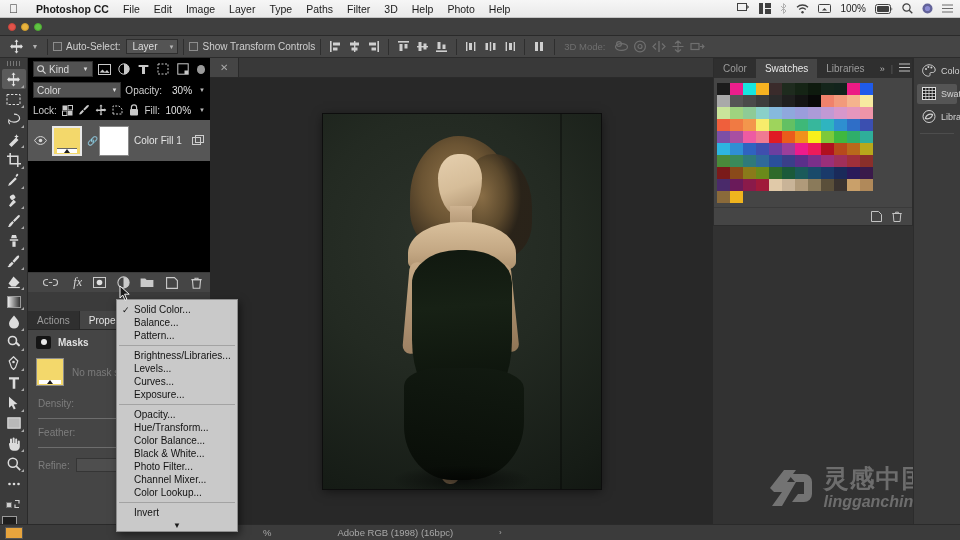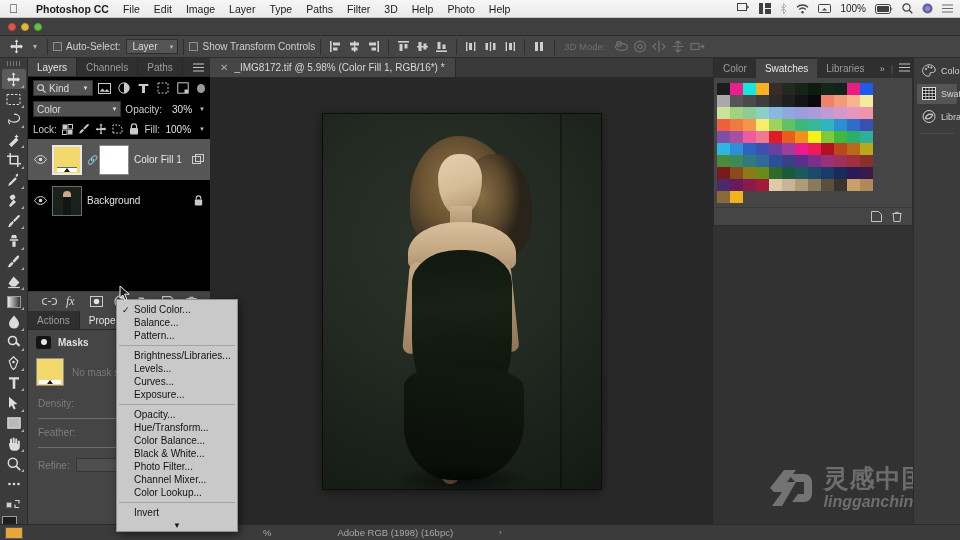--- a/index.html
+++ b/index.html
@@ -139,21 +139,21 @@
   .thumb-bg .fig { position:absolute; left:50%; top:4px; transform:translateX(-50%); width:8px; height:24px;
     background:linear-gradient(#c9a98a 0 26%,#121612 26% 100%); border-radius:4px 4px 1px 1px; }
   .layer-name { font-size:10px; color:#e4e4e4; flex:1; }
   .layer-fx { width:14px; display:flex; justify-content:center; color:#cfcfcf; }
 
   .layers-footer {
     position:absolute; left:0; right:0; bottom:0; height:20px;
     display:flex; align-items:center; justify-content:flex-end; gap:8px; padding-right:8px;
     border-top:1px solid #3a3a3a; background:#454545;
   }
-  .lf-ico { width:16px; height:16px; display:flex; align-items:center; justify-content:flex-start; color:#cacaca; }
+  .lf-ico { width:16px; height:16px; display:flex; align-items:center; justify-content:flex-end; color:#cacaca; }
 
   .props-body { background:#454545; position:absolute; top:272px; left:0; right:0; bottom:0; }
   .props-head { display:flex; align-items:center; gap:7px; height:24px; padding:0 8px; }
   .masks-ico { width:15px; height:13px; background:#141414; border-radius:2px; display:flex; align-items:center; justify-content:center; }
   .masks-ico i { width:6px; height:6px; border-radius:50%; background:#e8e8e8; display:block; }
   .props-head .t { font-size:10px; color:#e0e0e0; font-weight:bold; }
   .props-mask-row { display:flex; align-items:center; gap:8px; padding:4px 8px; }
   .props-thumb { width:28px; height:28px; background:#f3d86b; border:1px solid #8d8d8d; position:relative; }
   .props-thumb::after { content:""; position:absolute; left:2px; right:2px; bottom:1px; height:4px; background:#fff; }
   .props-thumb::before { content:""; position:absolute; left:50%; bottom:1px; transform:translateX(-50%);
@@ -622,30 +622,20 @@
         </svg>
       </span>
     <span class="tb-colors">
       <i class="bg"></i>
       <i class="fg"></i>
     </span>
   </div>
 
   <div class="leftcol">
 
-    <div class="panel-tabs">
-      <span class="ptab active">Layers</span>
-      <span class="ptab">Channels</span>
-      <span class="ptab">Paths</span>
-      <span class="ptab-menu">
-        <svg width="11" height="9" viewBox="0 0 11 9">
-            <path d="M0 1h11M0 4.5h11M0 8h11" stroke="#c4c4c4" stroke-width="1.1"></path>
-          </svg>
-      </span>
-    </div>
 
     <div class="layers-body">
       <div class="row-filter">
         <span class="kind-select">
           <svg width="9" height="9" viewBox="0 0 9 9">
               <circle cx="3.6" cy="3.6" r="2.9" fill="none" stroke="#d6d6d6" stroke-width="1.1"></circle>
               <path d="M5.8 5.8L8.6 8.6" stroke="#d6d6d6" stroke-width="1.2"></path>
             </svg>
           <span>Kind</span>
           <span class="cv">▼</span>
@@ -740,38 +730,20 @@
         <span class="thumb-mask"></span>
         <span class="layer-name">Color Fill 1</span>
         <span class="layer-fx">
           <svg width="12" height="11" viewBox="0 0 12 11">
               <rect x="0.5" y="2.5" width="8" height="7" fill="none" stroke="#cdcdcd"></rect>
               <rect x="3.5" y="0.5" width="8" height="7" fill="none" stroke="#cdcdcd"></rect>
             </svg>
         </span>
       </div>
 
-      <div class="layer-row">
-        <span class="eye">
-          <svg width="13" height="9" viewBox="0 0 13 9">
-              <path d="M0.6 4.5C2.3 1.6 4.3 0.6 6.5 0.6s4.2 1 5.9 3.9c-1.7 2.9-3.7 3.9-5.9 3.9S2.3 7.4 0.6 4.5z" fill="none" stroke="#d8d8d8"></path>
-              <circle cx="6.5" cy="4.5" r="1.8" fill="#d8d8d8"></circle>
-            </svg>
-        </span>
-        <span class="thumb-bg">
-            <i class="fig"></i>
-          </span>
-        <span class="layer-name">Background</span>
-        <span class="layer-fx">
-          <svg width="9" height="11" viewBox="0 0 9 11">
-              <path d="M2.2 4.6V3.2a2.3 2.3 0 0 1 4.6 0v1.4" fill="none" stroke="#c9c9c9" stroke-width="1.1"></path>
-              <rect x="0.8" y="4.6" width="7.4" height="5.8" rx="1" fill="#c9c9c9"></rect>
-            </svg>
-        </span>
-      </div>
 
       <div class="layers-footer">
         <span class="lf-ico">
             <svg width="15" height="9" viewBox="0 0 15 9">
               <path d="M5.8 4.5H9.2M5 1.5H3.4a3 3 0 0 0 0 6H5M10 1.5h1.6a3 3 0 0 1 0 6H10" fill="none" stroke="#c6c6c6" stroke-width="1.2"></path>
             </svg>
           </span>
         <span class="lf-ico">
             <span style="font-style:italic;font-family:'Liberation Serif',serif;font-size:12px;color:#d8d8d8;">fx</span>
           </span>
@@ -838,21 +810,20 @@
         <span class="pl">Refine:</span>
         <span class="refine-btn"></span>
       </div>
     </div>
   </div>
 
   <div class="docarea">
     <div class="doctab-strip">
       <span class="doctab">
         <span class="x">✕</span>
-        <span>_IMG8172.tif @ 5.98% (Color Fill 1, RGB/16*) *</span>
       </span>
     </div>
     <div class="canvas-wrap">
       <div class="canvas">
         <div class="bgwash"></div>
         <div class="wallseam"></div>
         <div class="fig-wrap">
           <div class="fig-hair"></div>
           <div class="fig-hair2"></div>
           <div class="fig-face"></div>

